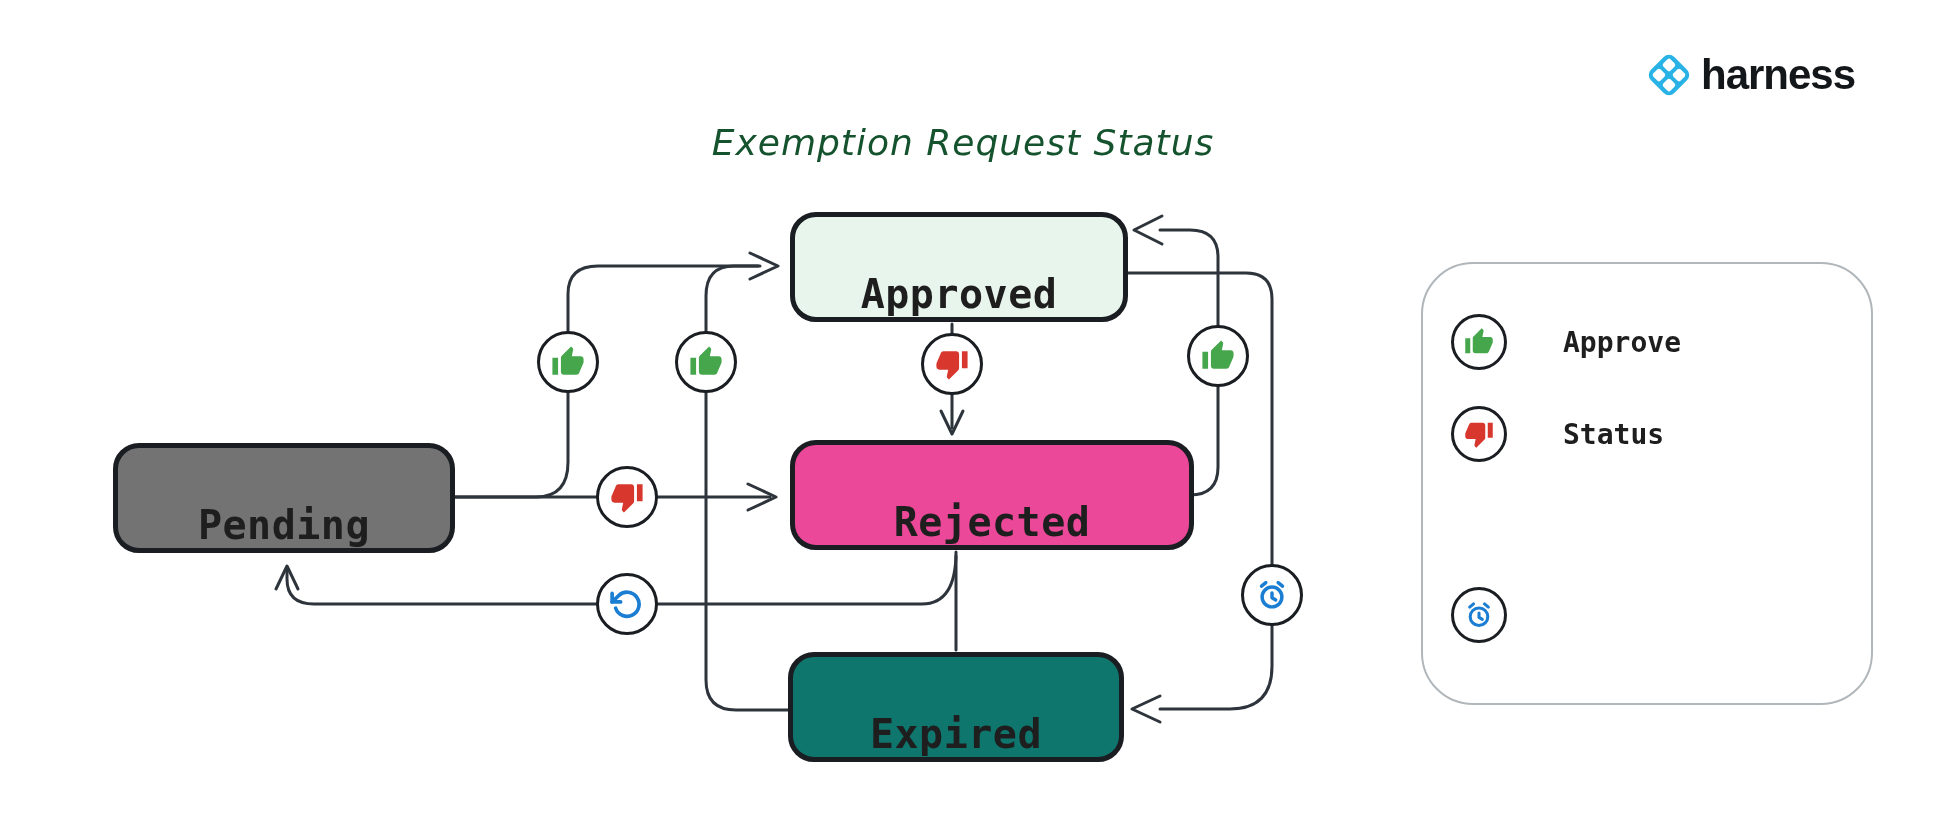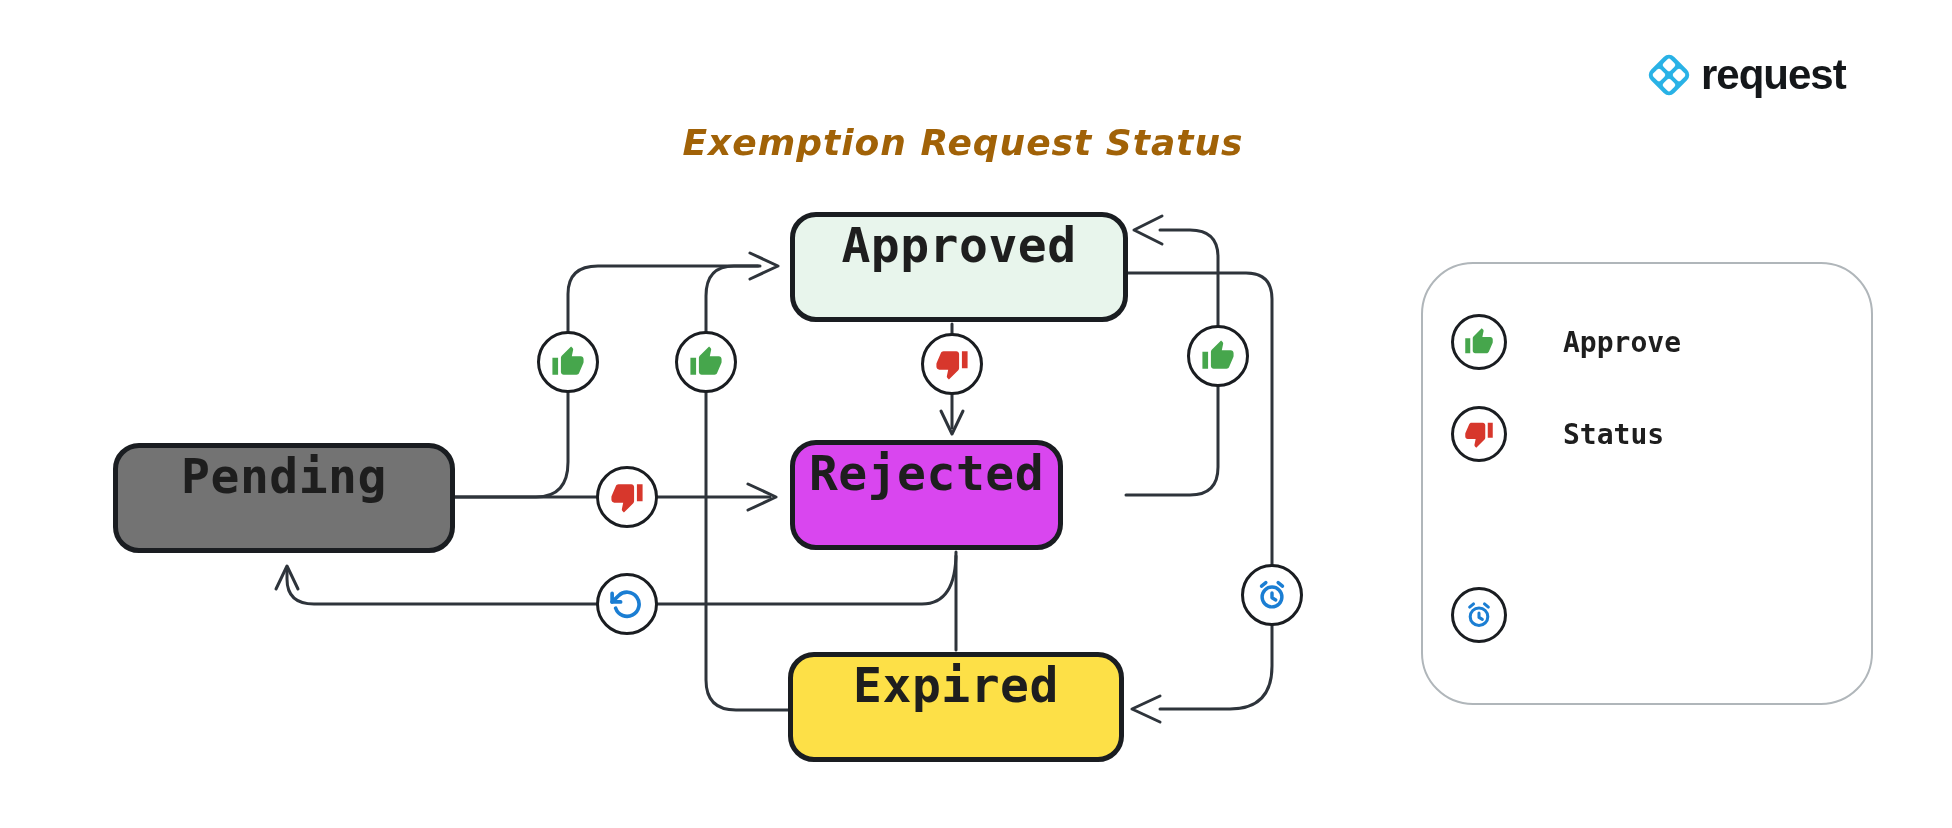--- a/index.html
+++ b/index.html
@@ -4,33 +4,33 @@
 <title>Exemption Request Status</title>
 <style>
   html,body{margin:0;padding:0;background:#ffffff;}
   .canvas{position:relative;width:1952px;height:828px;background:#ffffff;overflow:hidden;
           font-family:"DejaVu Sans Mono", monospace;color:#1e1e1e;}
   svg.edges{position:absolute;left:0;top:0;width:1952px;height:828px;}
   svg.edges path{stroke:#2e343b;stroke-width:3;fill:none;stroke-linecap:round;stroke-linejoin:round;}
 
   
   .state{position:absolute;border:5px solid #1a1d21;border-radius:26px;
-         display:flex;align-items:flex-start;justify-content:center;
-         font-size:48px;font-weight:bold;letter-spacing:.5px;box-sizing:border-box;}
+         display:flex;align-items:flex-end;justify-content:center;
+         font-size:40px;font-weight:bold;letter-spacing:.5px;box-sizing:border-box;}
   .state.approved{left:790px;top:212px;width:338px;height:110px;background:#e8f5ec;}
   .state.pending {left:113px;top:443px;width:342px;height:110px;background:#737373;}
-  .state.rejected{left:790px;top:440px;width:273px;height:110px;background:#d946ef;}
-  .state.expired {left:788px;top:652px;width:336px;height:110px;background:#fde047;}
+  .state.rejected{left:790px;top:440px;width:404px;height:110px;background:#ec4899;}
+  .state.expired {left:788px;top:652px;width:336px;height:110px;background:#0f766e;}
 
   
   .badge{position:absolute;width:62px;height:62px;border:3.5px solid #1a1d21;border-radius:50%;
          background:#ffffff;display:flex;align-items:center;justify-content:center;box-sizing:border-box;}
 
   
-  .hand{font-family:"DejaVu Sans", sans-serif;font-style:italic;font-weight:700;color:#a16207;}
+  .hand{font-family:"DejaVu Sans", sans-serif;font-style:italic;font-weight:400;color:#14532d;}
   .diagram-title{position:absolute;left:638px;top:122px;width:650px;text-align:center;
                  font-size:36px;letter-spacing:1px;}
   .legend-title{position:absolute;left:1421px;top:196px;width:452px;text-align:center;
                 font-size:33px;letter-spacing:1px;}
 
   
   .legend-box{position:absolute;left:1421px;top:262px;width:452px;height:443px;background:#ffffff;
               border:2.5px solid #b0b6ba;border-radius:52px;box-sizing:border-box;}
   .legend-row{position:absolute;left:28px;right:20px;display:flex;align-items:center;gap:56px;}
   .legend-row .badge-inline{position:static;flex:0 0 auto;width:56px;height:56px;border:3px solid #1a1d21;
@@ -158,16 +158,16 @@
   <div class="brand">
     <svg width="54" height="54" viewBox="-27 -27 54 54">
       <g transform="rotate(45)">
         <rect x="-16.5" y="-16.5" width="33" height="33" rx="7.5" fill="#29b2e6"></rect>
         <rect x="-12.2" y="-12.2" width="10.2" height="10.2" rx="2.4" fill="#ffffff"></rect>
         <rect x="2" y="-12.2" width="10.2" height="10.2" rx="2.4" fill="#ffffff"></rect>
         <rect x="-12.2" y="2" width="10.2" height="10.2" rx="2.4" fill="#ffffff"></rect>
         <rect x="2" y="2" width="10.2" height="10.2" rx="2.4" fill="#ffffff"></rect>
       </g>
     </svg>
-    <span class="name">request</span>
+    <span class="name">harness</span>
   </div>
 
 </div>
 
 </body></html>

